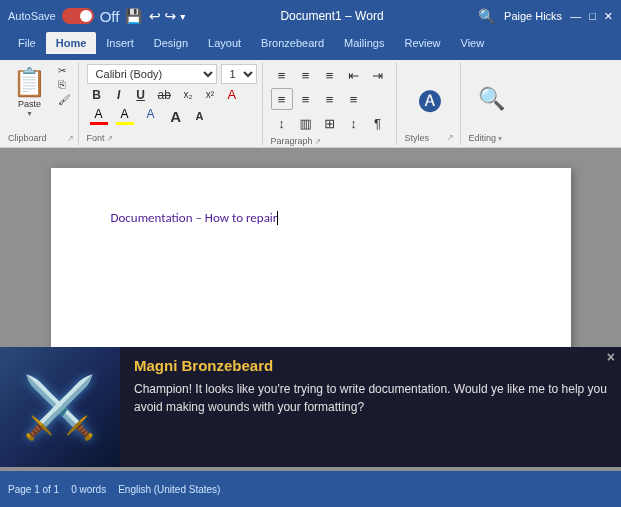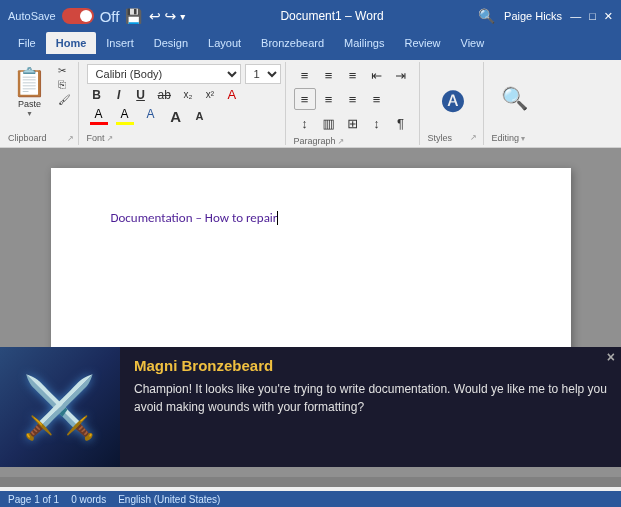--- a/index.html
+++ b/index.html
@@ -160,21 +160,21 @@
       display: flex;
       align-items: center;
       gap: 4px;
       margin-bottom: 2px;
     }
     .font-select {
       font-size: 11px;
       border: 1px solid #ccc;
       background: white;
       padding: 1px 4px;
-      width: 154px;
+      width: 130px;
       height: 20px;
       cursor: pointer;
       color: #333;
     }
     .size-select {
       font-size: 11px;
       border: 1px solid #ccc;
       background: white;
       padding: 1px 4px;
       width: 36px;
@@ -354,21 +354,21 @@
     }
     @keyframes blink {
       50% { opacity: 0; }
     }
 
     
     .status-bar {
       background: #2b579a;
       color: #cce4ff;
       font-size: 10px;
-      height: 16px;
+      height: 36px;
       display: flex;
       align-items: center;
       padding: 0 8px;
       gap: 12px;
       position: absolute;
       bottom: 0;
       left: 0;
       right: 0;
     }
 

